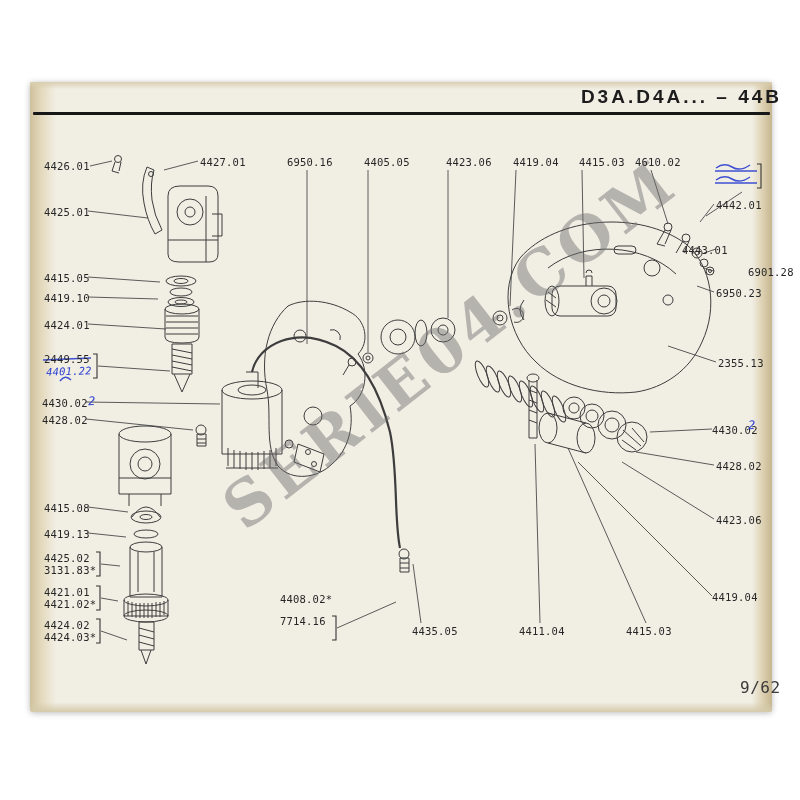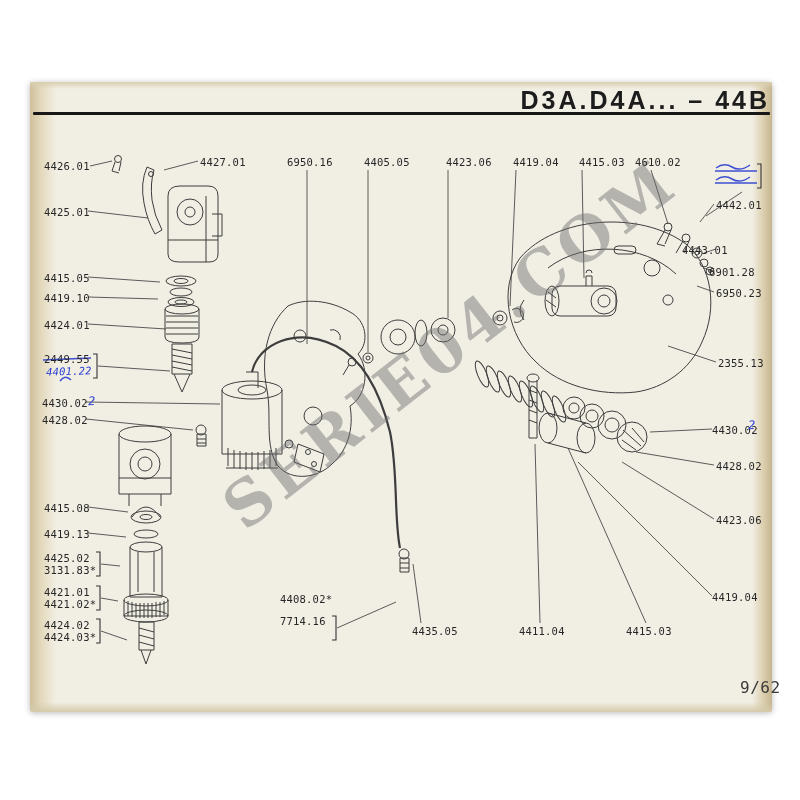--- a/index.html
+++ b/index.html
@@ -29,23 +29,23 @@
   .page .edge-top {
     position:absolute; left:0; right:0; top:0; height:7px;
     background:linear-gradient(180deg,#d9ceb0 0%,rgba(241,238,228,0) 100%);
   }
   .page .edge-bottom {
     position:absolute; left:0; right:0; bottom:0; height:10px;
     background:linear-gradient(0deg,#d5caab 0%,rgba(241,238,228,0) 100%);
     border-radius:0 0 3px 3px;
   }
   .header-title {
-    position:absolute; top:86px; right:30px;
+    position:absolute; top:86px; right:18px;
     font-family:"Liberation Sans", sans-serif;
-    font-weight:700; font-size:25px; letter-spacing:3px;
+    font-weight:700; font-size:19px; letter-spacing:3px;
     color:#1c1c1c; z-index:3; white-space:nowrap;
   }
   .header-rule {
     position:absolute; left:33px; top:112px; width:737px; height:3px;
     background:#171717; z-index:3; border-radius:1px;
   }
   svg.art { position:absolute; left:0; top:0; z-index:1; }
   .watermark {
     position:absolute; left:168px; top:308px; width:564px;
     text-align:center;
@@ -298,21 +298,21 @@
 
 <div class="lbl" style="left:287px;top:156px">6950.16</div>
 <div class="lbl" style="left:364px;top:156px">4405.05</div>
 <div class="lbl" style="left:446px;top:156px">4423.06</div>
 <div class="lbl" style="left:513px;top:156px">4419.04</div>
 <div class="lbl" style="left:579px;top:156px">4415.03</div>
 <div class="lbl" style="left:635px;top:156px">4610.02</div>
 
 <div class="lbl" style="left:716px;top:199px">4442.01</div>
 <div class="lbl" style="left:682px;top:244px">4443.01</div>
-<div class="lbl" style="left:709px;top:266px">6901.28</div>
+<div class="lbl" style="left:748px;top:266px">6901.28</div>
 <div class="lbl" style="left:716px;top:287px">6950.23</div>
 <div class="lbl" style="left:718px;top:357px">2355.13</div>
 <div class="lbl" style="left:712px;top:424px">4430.02</div>
 <div class="lbl" style="left:716px;top:460px">4428.02</div>
 <div class="lbl" style="left:716px;top:514px">4423.06</div>
 <div class="lbl" style="left:712px;top:591px">4419.04</div>
 <div class="lbl" style="left:626px;top:625px">4415.03</div>
 
 <div class="lbl" style="left:280px;top:615px">7714.16</div>
 <div class="lbl" style="left:280px;top:593px">4408.02*</div>

